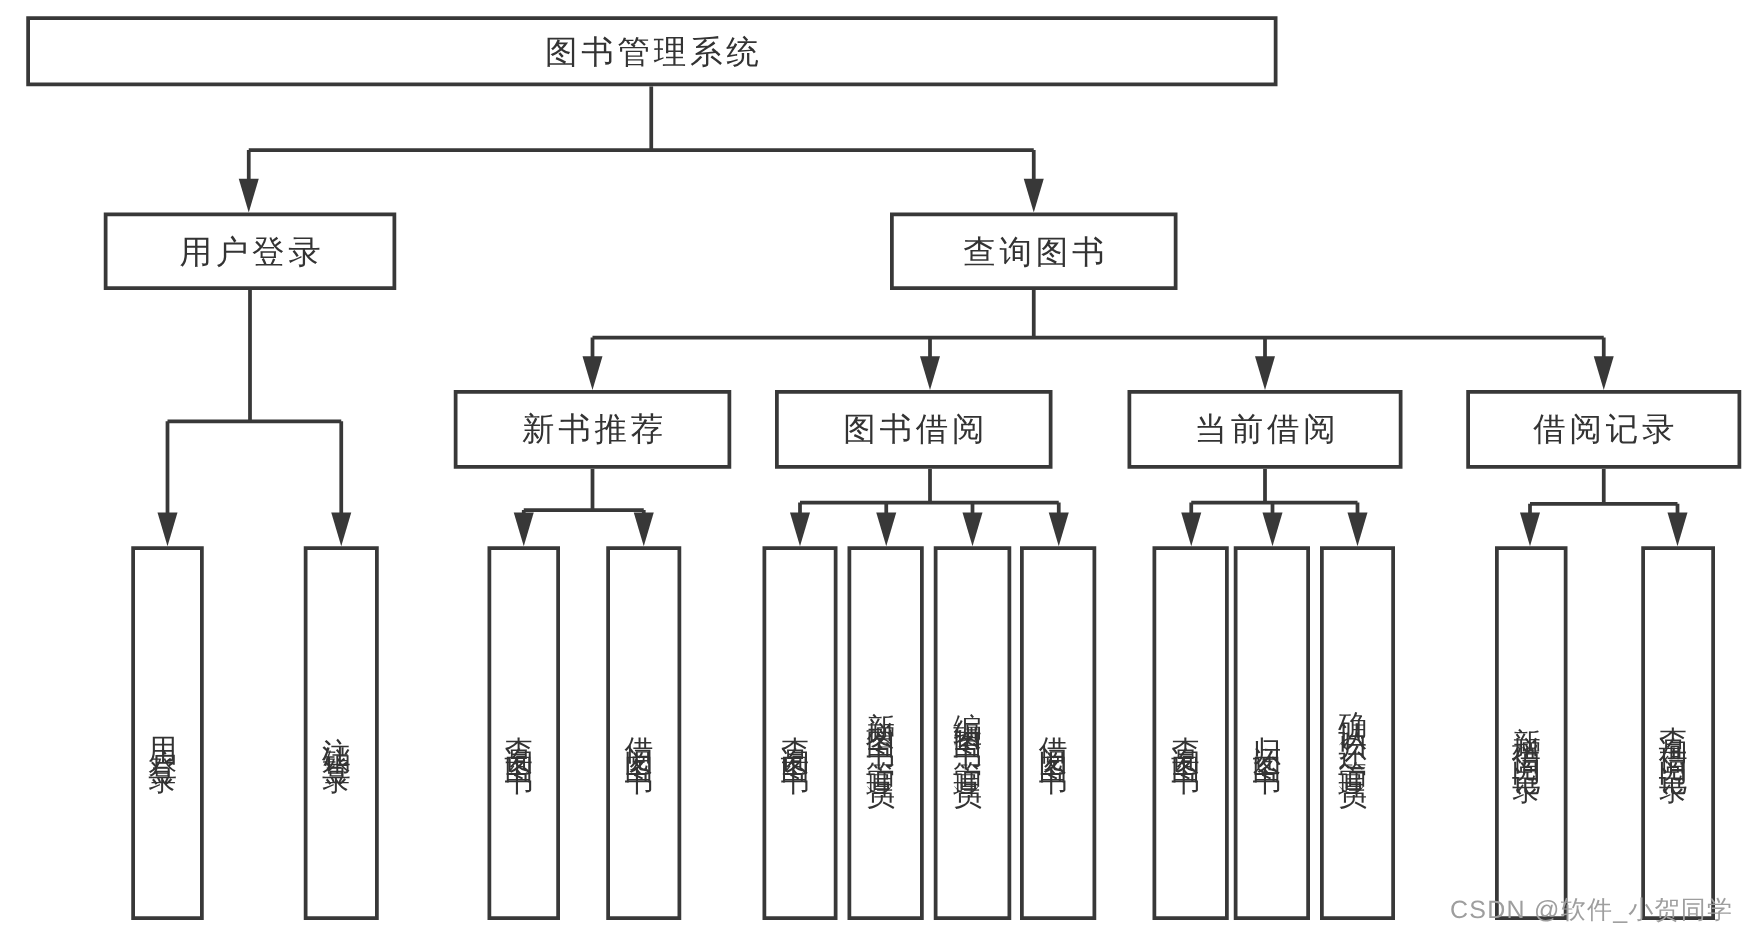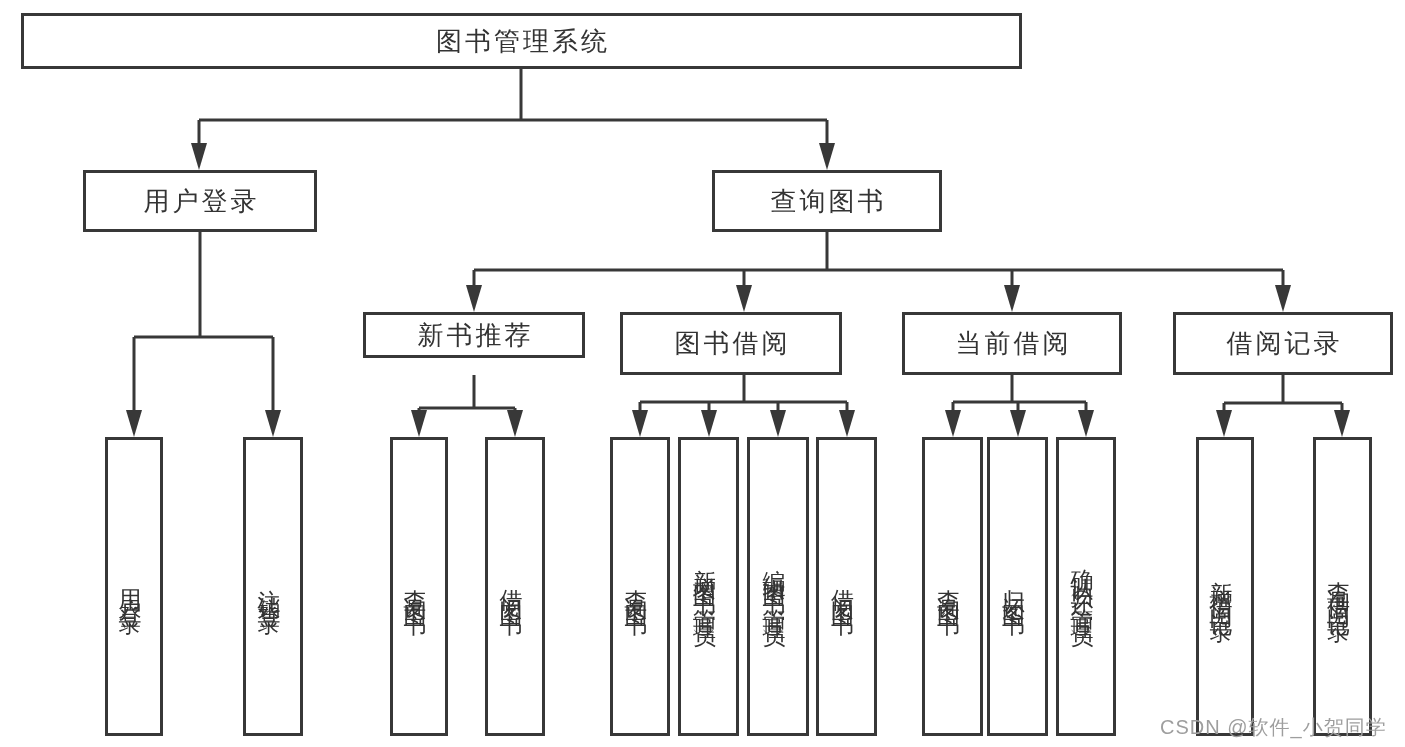--- a/index.html
+++ b/index.html
@@ -97,21 +97,21 @@
     <span class="h-label">图书管理系统</span>
   </div>
 
   <div class="box" style="left:83px; top:170px; width:234px; height:62px;">
     <span class="h-label">用户登录</span>
   </div>
   <div class="box" style="left:712px; top:170px; width:230px; height:62px;">
     <span class="h-label">查询图书</span>
   </div>
 
-  <div class="box" style="left:363px; top:312px; width:222px; height:46px;text-align:right;">
+  <div class="box" style="left:363px; top:312px; width:222px; height:63px;text-align:right;">
     <span class="h-label">新书推荐</span>
   </div>
   <div class="box" style="left:620px; top:312px; width:222px; height:63px;">
     <span class="h-label">图书借阅</span>
   </div>
   <div class="box" style="left:902px; top:312px; width:220px; height:63px;">
     <span class="h-label">当前借阅</span>
   </div>
   <div class="box" style="left:1173px; top:312px; width:220px; height:63px;">
     <span class="h-label">借阅记录</span>

